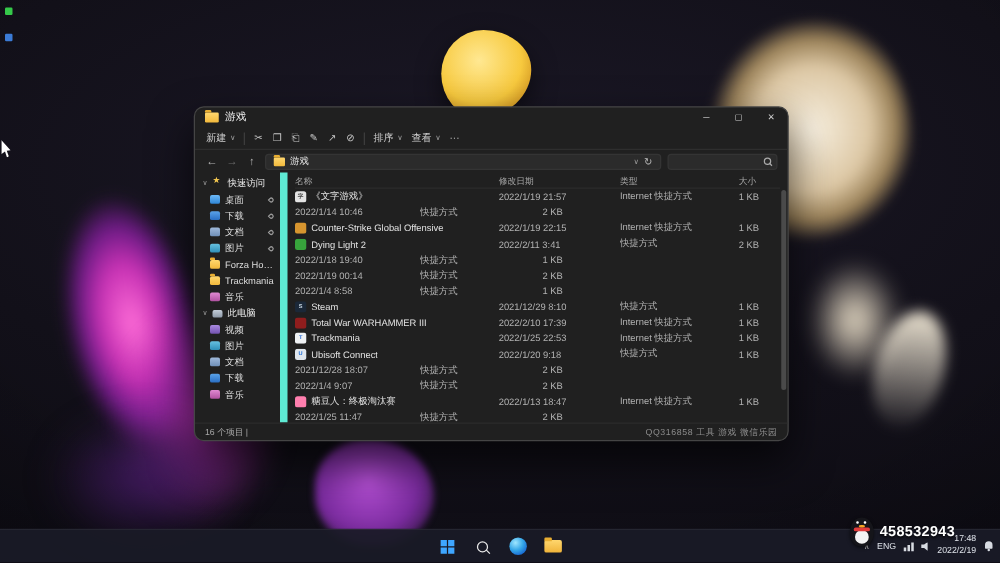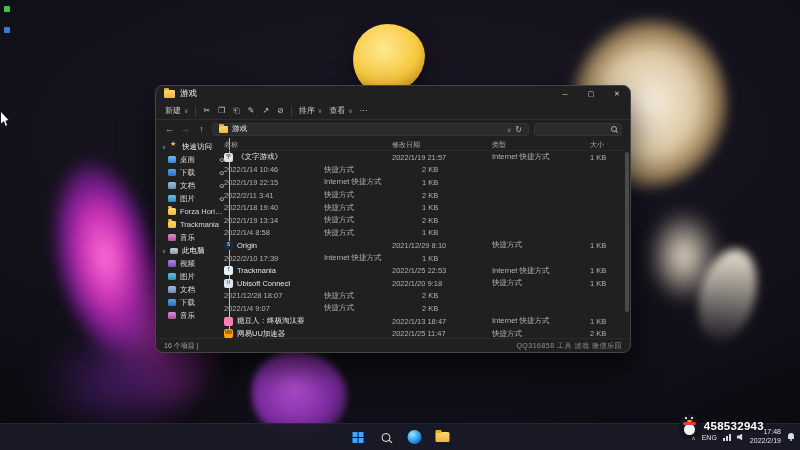--- a/index.html
+++ b/index.html
@@ -76,21 +76,21 @@
   .crumb .sp { flex:1; }
   .searchbox { width:88px; height:13px; background:#2b2b2b; border:1px solid #343434; border-radius:3px;
     display:flex; align-items:center; padding:0 4px; }
   .searchbox input { flex:1; background:transparent; border:none; outline:none; color:#ddd;
     font-size:7px; min-width:0; font-family:inherit; }
   .mag { width:6px; height:6px; border:1px solid #aaa; border-radius:50%; position:relative; flex:0 0 auto; }
   .mag::after { content:""; position:absolute; width:3px; height:1px; background:#aaa;
     transform:rotate(45deg); right:-2px; bottom:-1px; }
 
   .win-body { flex:1; display:flex; min-height:0; }
-  #sidebar { width:74px; flex:0 0 auto; padding:2px 0 0 0; border-right:1px solid #5eead4;
+  #sidebar { width:74px; flex:0 0 auto; padding:2px 0 0 0; border-right:6px solid #5eead4;
     overflow:hidden;text-align:right; }
   .side-item { display:flex; align-items:center; gap:4px; padding:1px 5px 1px 12px;
     font-size:7.5px; color:#dcdcdc; height:13px; }
   .side-item.section { padding-left:4px; color:#f0f0f0; }
   .chev { font-size:5.5px; color:#9a9a9a; width:6px; }
   .slbl { white-space:nowrap; overflow:hidden; text-overflow:ellipsis; }
   .pin { margin-left:auto; width:4px; height:4px; border:1px solid #9a9a9a;
     border-radius:50% 50% 50% 0; transform:rotate(45deg); flex:0 0 auto; }
   .sic { width:8px; height:7px; border-radius:1.5px; flex:0 0 auto; position:relative; }
   .sic.star { background:none; }
@@ -100,21 +100,21 @@
   .sic.doc { background:linear-gradient(#9fb9da,#6f8fb8); }
   .sic.pic { background:linear-gradient(#66c1e0,#2f8fb8); }
   .sic.folder { background:linear-gradient(#ffd76e,#f2b93c); }
   .sic.folder::before { content:""; position:absolute; top:-2px; left:0; width:4px; height:2px;
     background:#e8ae32; border-radius:1px 1px 0 0; }
   .sic.music { background:linear-gradient(#e08ad2,#b052a0); }
   .sic.video { background:linear-gradient(#a98ae0,#7352b0); }
   .sic.pc { background:linear-gradient(#c3cdd8,#8e9aa8); height:6px; }
 
   #list-area { flex:1; display:flex; flex-direction:column; min-width:0;
-    padding:1px 6px 0 6px; position:relative;align-items:flex-end; }
+    padding:1px 6px 0 6px; position:relative; }
   .list-header { display:flex; align-items:center; height:12px; flex:0 0 auto;
     font-size:7px; color:#a6a6a6; border-bottom:1px solid #2b2b2b; }
   .col-name { width:168px; } .col-date { width:100px; } .col-type { width:98px; } .col-size { width:34px; }
   #file-list { flex:1; overflow:hidden; }
   .row { display:flex; align-items:center; height:12.6px; font-size:7.5px; color:#e2e2e2; }
   .name-wrap { width:168px; display:flex; align-items:center; gap:4px; overflow:hidden; }
   .fic { width:9px; height:9px; border-radius:2px; flex:0 0 auto; display:flex; align-items:center;
     justify-content:center; font-size:4.5px; font-weight:bold; line-height:1; }
   .cell { white-space:nowrap; overflow:hidden; text-overflow:ellipsis; }
   .row .col-date, .row .col-type, .row .col-size { color:#b2b2b2; }
@@ -329,54 +329,66 @@
             <span class="cell col-date">2022/1/19 21:57</span>
             <span class="cell col-type">Internet 快捷方式</span>
             <span class="cell col-size">1 KB</span>
           </div>
           <div class="row">
             <span class="cell col-date">2022/1/14 10:46</span>
             <span class="cell col-type">快捷方式</span>
             <span class="cell col-size">2 KB</span>
           </div>
           <div class="row">
+            <span class="name-wrap">
+              <span class="fic" style="background: rgb(215, 149, 47); color: rgb(255, 255, 255);"></span>
+              <span class="cell">Counter-Strike Global Offensive</span>
+            </span>
             <span class="cell col-date">2022/1/19 22:15</span>
             <span class="cell col-type">Internet 快捷方式</span>
             <span class="cell col-size">1 KB</span>
           </div>
           <div class="row">
+            <span class="name-wrap">
+              <span class="fic" style="background: rgb(55, 163, 60); color: rgb(255, 255, 255);"></span>
+              <span class="cell">Dying Light 2</span>
+            </span>
             <span class="cell col-date">2022/2/11 3:41</span>
             <span class="cell col-type">快捷方式</span>
             <span class="cell col-size">2 KB</span>
           </div>
           <div class="row">
             <span class="cell col-date">2022/1/18 19:40</span>
             <span class="cell col-type">快捷方式</span>
             <span class="cell col-size">1 KB</span>
           </div>
           <div class="row">
-            <span class="cell col-date">2022/1/19 13:14</span>
+            <span class="cell col-date">2022/1/19 00:14</span>
             <span class="cell col-type">快捷方式</span>
             <span class="cell col-size">2 KB</span>
           </div>
           <div class="row">
             <span class="cell col-date">2022/1/4 8:58</span>
             <span class="cell col-type">快捷方式</span>
             <span class="cell col-size">1 KB</span>
           </div>
           <div class="row">
             <span class="name-wrap">
               <span class="fic" style="background: rgb(27, 40, 56); color: rgb(199, 213, 224);">S</span>
-              <span class="cell">Origin</span>
+              <span class="cell">Steam</span>
             </span>
             <span class="cell col-date">2021/12/29 8:10</span>
             <span class="cell col-type">快捷方式</span>
             <span class="cell col-size">1 KB</span>
           </div>
           <div class="row">
+            <span class="name-wrap">
+              <span class="fic" style="background: rgb(143, 29, 29); color: rgb(255, 255, 255);"></span>
+              <span class="cell">Total War WARHAMMER III</span>
+            </span>
             <span class="cell col-date">2022/2/10 17:39</span>
             <span class="cell col-type">Internet 快捷方式</span>
             <span class="cell col-size">1 KB</span>
           </div>
           <div class="row">
             <span class="name-wrap">
               <span class="fic" style="background: rgb(238, 241, 244); color: rgb(46, 111, 216);">T</span>
               <span class="cell">Trackmania</span>
             </span>
             <span class="cell col-date">2022/1/25 22:53</span>
@@ -405,24 +417,20 @@
           <div class="row">
             <span class="name-wrap">
               <span class="fic" style="background: rgb(255, 127, 174); color: rgb(255, 255, 255);"></span>
               <span class="cell">糖豆人：终极淘汰赛</span>
             </span>
             <span class="cell col-date">2022/1/13 18:47</span>
             <span class="cell col-type">Internet 快捷方式</span>
             <span class="cell col-size">1 KB</span>
           </div>
           <div class="row">
-            <span class="name-wrap">
-              <span class="fic" style="background: rgb(247, 162, 27); color: rgb(34, 34, 34);">UU</span>
-              <span class="cell">网易UU加速器</span>
-            </span>
             <span class="cell col-date">2022/1/25 11:47</span>
             <span class="cell col-type">快捷方式</span>
             <span class="cell col-size">2 KB</span>
           </div>
         </div>
       <div id="vscroll">
           <div id="vthumb"></div>
         </div>
     </div>
   </div>

